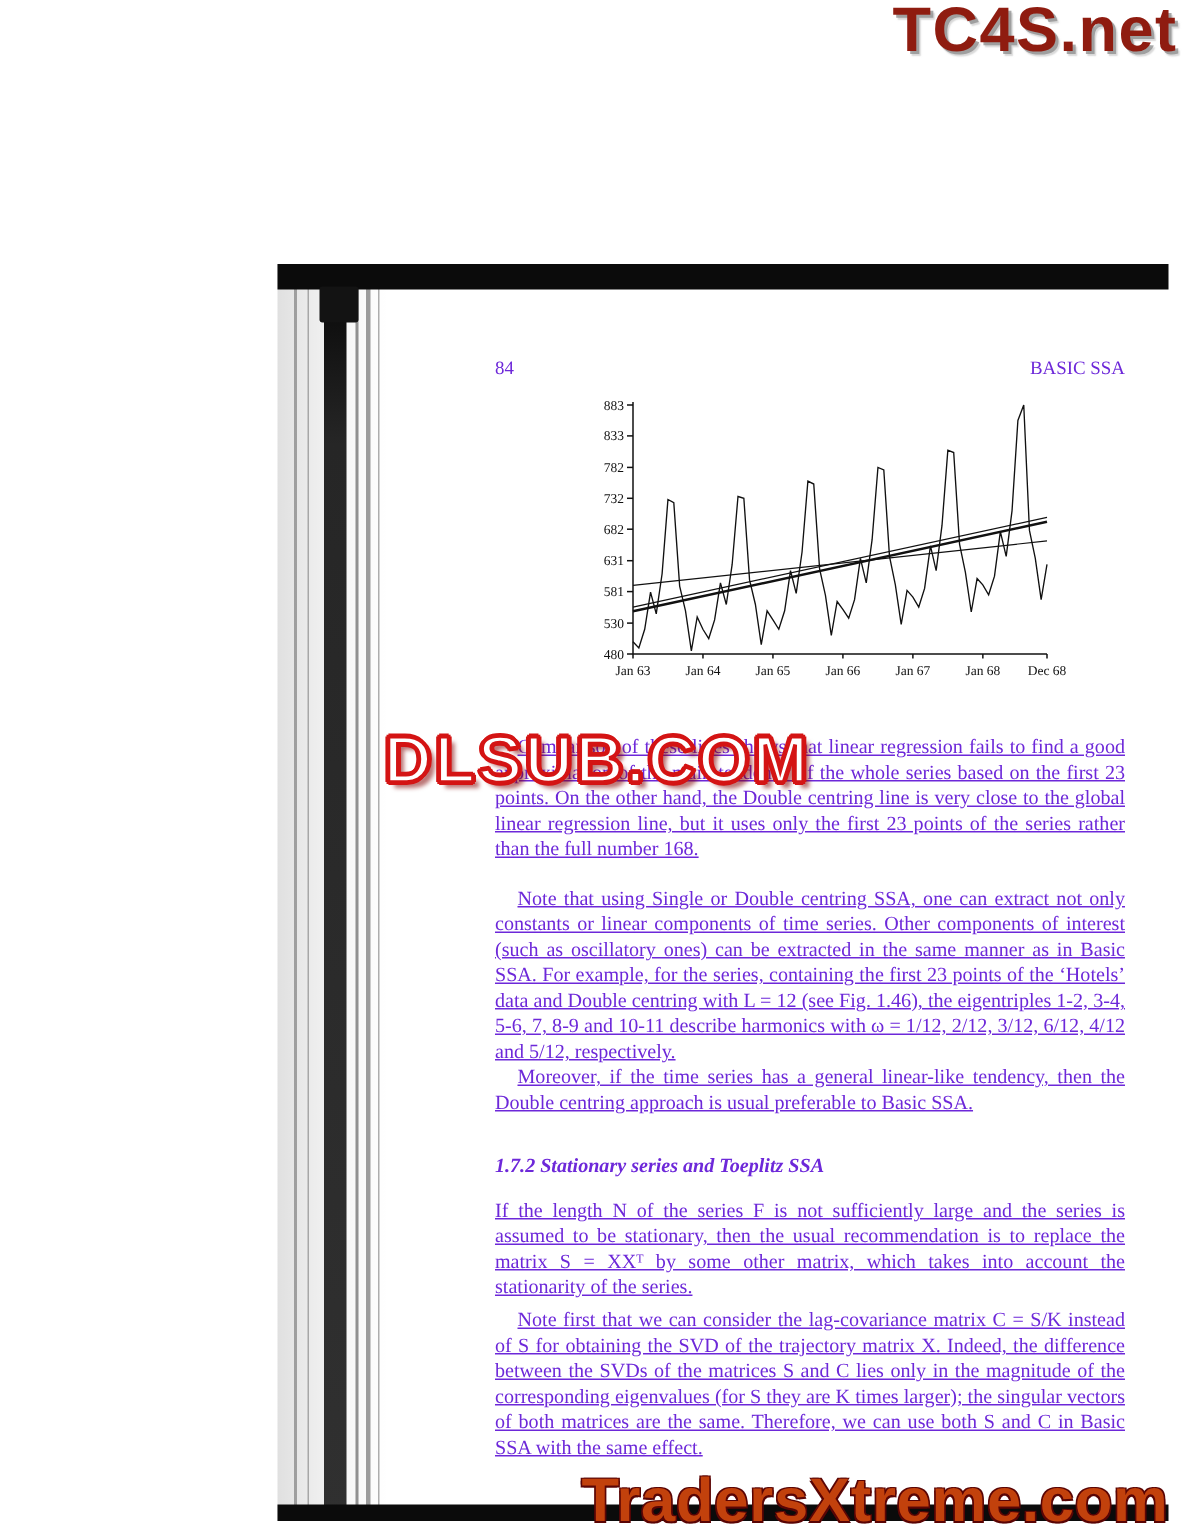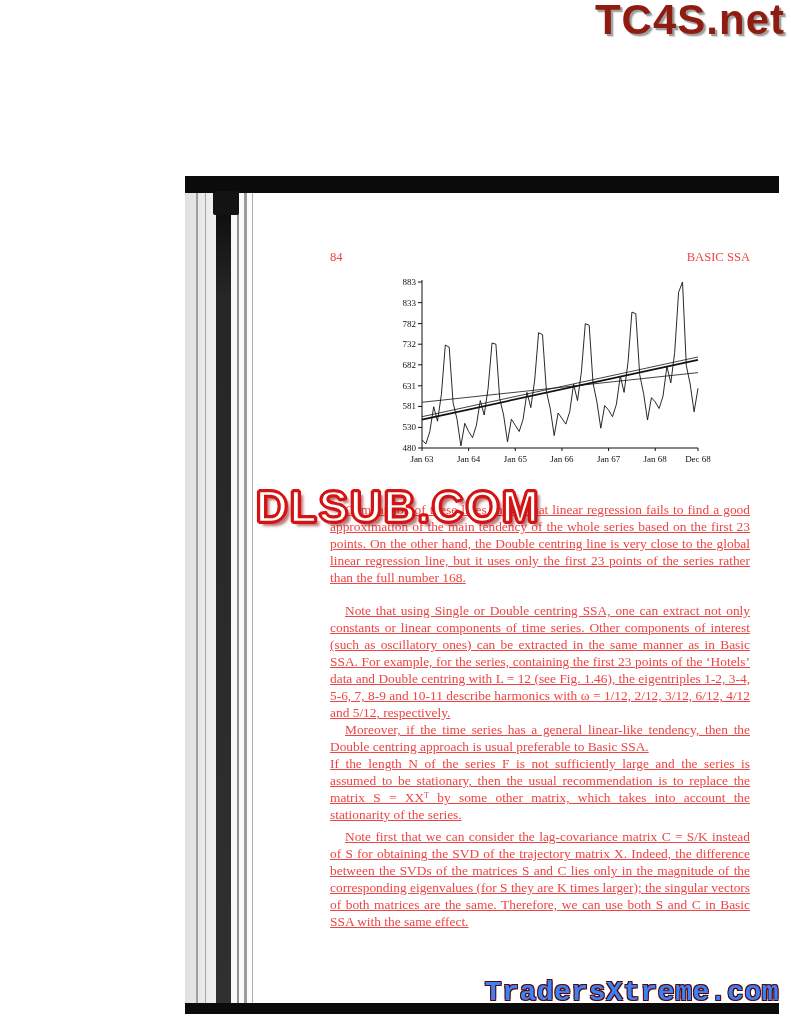--- a/index.html
+++ b/index.html
@@ -21,22 +21,22 @@
     position:absolute; left:256px; top:482px; z-index:20;
     font-family:"Liberation Sans", sans-serif; font-weight:700; font-size:44px;
     letter-spacing:2px; color:#ffffff;
     -webkit-text-stroke:2.5px #d41414;
     text-shadow:
       2px 0 0 #d41414, -2px 0 0 #d41414, 0 2px 0 #d41414, 0 -2px 0 #d41414,
       4px 4px 3px rgba(130,0,0,.55);
   }
   .wm-bot {
     position:absolute; top:977px; right:12px; z-index:20;
-    font-family:Liberation Mono, monospace; font-weight:700; font-size:28px;
-    color:#3b82f6; letter-spacing:.5px;
+    font-family:Liberation Sans, sans-serif; font-weight:700; font-size:41px;
+    color:#c2410c; letter-spacing:.5px;
     text-shadow:1px 1px 0 #5a0505, -1px -1px 0 #5a0505, 1px -1px 0 #5a0505, -1px 1px 0 #5a0505;
   }
 
   
   .page { position:absolute; left:185px; top:176px; width:594px; height:838px; background:#fff; }
   .bar-top    { position:absolute; left:0; top:0;     width:100%; height:17px; background:#0b0b0b; }
   .bar-bottom { position:absolute; left:0; top:827px; width:100%; height:11px; background:#0b0b0b; }
   .blotch { position:absolute; left:28px; top:15px; width:26px; height:24px; background:#131313; border-radius:2px; }
 
   .binding { position:absolute; left:0; top:0; width:82px; height:100%;
@@ -44,21 +44,21 @@
   .streak { position:absolute; top:0; bottom:0; }
   .s1 { left:11px; width:2px;  background:rgba(70,70,70,.45); }
   .s2 { left:20px; width:1px;  background:rgba(100,100,100,.5); }
   .s3 { left:31px; width:15px; background:linear-gradient(180deg,#050505,#262626 120px,#303030); }
   .s4 { left:52px; width:2px;  background:rgba(60,60,60,.55); }
   .s5 { left:59px; width:3px;  background:rgba(40,40,40,.45); }
   .s6 { left:67px; width:1px;  background:rgba(110,110,110,.55); }
 
   
   .column { position:absolute; left:145px; top:62px; width:420px;
-    font-size:13.4px; line-height:17px; text-align:justify; color:#ef4444;margin-top:12px; }
+    font-size:13.4px; line-height:17px; text-align:justify; color:#6d28d9; }
   .pagehead { display:flex; justify-content:space-between; font-size:12.6px; line-height:15px; }
   .figure { margin-top:9px; margin-left:62px; width:320px; }
   svg { overflow:visible; display:block; }
   svg text { fill:#111; font-family:"Liberation Serif", serif; }
   .caption { text-align:center; font-size:11.6px; margin-top:15px; line-height:14px; }
   .cap-text { font-style:italic; }
   p { margin:0;text-decoration:underline; }
   .indent { text-indent:15px; }
   .p1 { margin-top:29px; }
   .p2 { margin-top:16px; }
@@ -133,20 +133,21 @@
             <line x1="30" y1="142.69478908188586" x2="306" y2="82.96774193548387" stroke="#111" stroke-width="0.8"></line>
             <line x1="30" y1="145.57816377171216" x2="306" y2="85.85111662531017" stroke="#111" stroke-width="1.7"></line>
           </svg>
       </div>
 
 
       <p class="indent p1">Comparison of these lines shows that linear regression fails to find a good approximation of the main tendency of the whole series based on the first 23 points. On the other hand, the Double centring line is very close to the global linear regression line, but it uses only the first 23 points of the series rather than the full number 168.</p>
       <p class="indent p2">Note that using Single or Double centring SSA, one can extract not only constants or linear components of time series. Other components of interest (such as oscillatory ones) can be extracted in the same manner as in Basic SSA. For example, for the series, containing the first 23 points of the ‘Hotels’ data and Double centring with L = 12 (see Fig. 1.46), the eigentriples 1-2, 3-4, 5-6, 7, 8-9 and 10-11 describe harmonics with ω = 1/12, 2/12, 3/12, 6/12, 4/12 and 5/12, respectively.</p>
       <p class="indent">Moreover, if the time series has a general linear-like tendency, then the Double centring approach is usual preferable to Basic SSA.</p>
 
+      <h3 class="sec">1.7.2  Stationary series and Toeplitz SSA</h3>
 
       <p>If the length N of the series F is not sufficiently large and the series is assumed to be stationary, then the usual recommendation is to replace the matrix S = XXᵀ by some other matrix, which takes into account the stationarity of the series.</p>
       <p class="indent p5">Note first that we can consider the lag-covariance matrix C = S/K instead of S for obtaining the SVD of the trajectory matrix X. Indeed, the difference between the SVDs of the matrices S and C lies only in the magnitude of the corresponding eigenvalues (for S they are K times larger); the singular vectors of both matrices are the same. Therefore, we can use both S and C in Basic SSA with the same effect.</p>
 
     </div>
   </div>
 
   <div class="wm-mid">DLSUB.COM</div>
   <div class="wm-bot">TradersXtreme.com</div>
 

